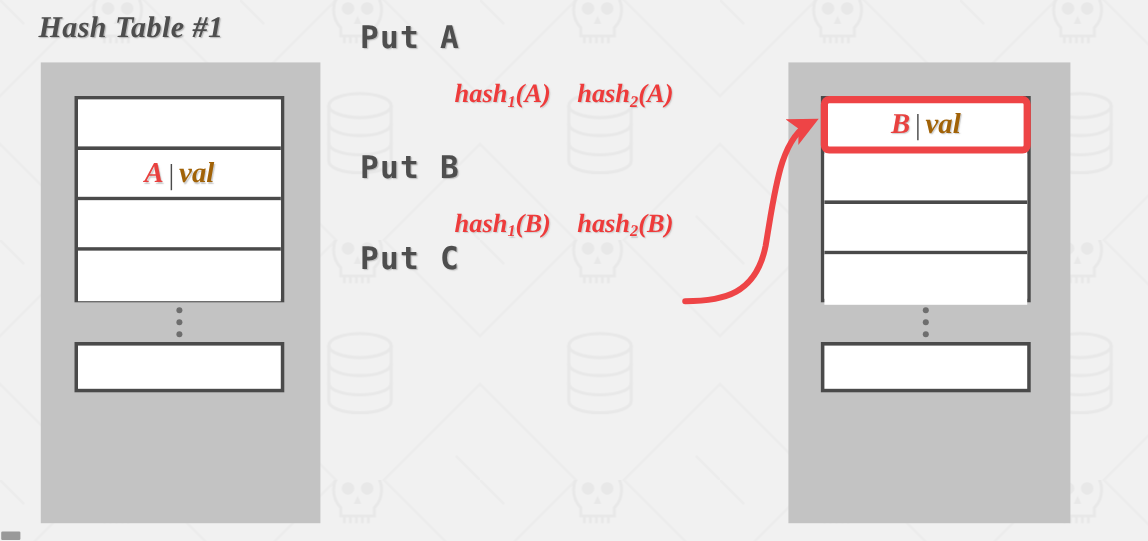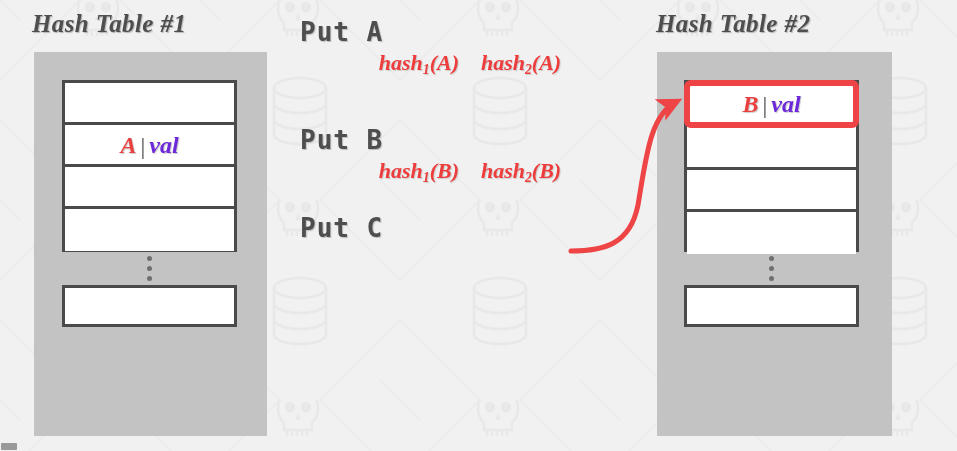--- a/index.html
+++ b/index.html
@@ -122,21 +122,21 @@
   }
   .entry .bar {
     color: #4a4a4a;
     font-style: normal;
     font-weight: normal;
     margin: 0 4px;
     transform: translateY(1px);
     display: inline-block;
   }
   .entry .val {
-    color: #6d28d9;
+    color: #a16207;
     text-shadow: 1px 1px 1px rgba(180,180,180,0.7);
   }
 
   
   .slot.highlight {
     border: 6px solid #ee4446;
     border-radius: 7px;
     height: 48px;
     margin: -3px -3px 0 -3px;
     width: 175px;
@@ -147,34 +147,34 @@
   
   #op-column {
     position: absolute;
     left: 300px;
     top: 18px;
     width: 340px;
   }
   .op-group { position: absolute; width: 340px; text-align: left; }
   .op-g1 { top: 0px; }
   .op-g2 { top: 108px; }
-  .op-g3 { top: 196px; }
+  .op-g3 { top: 184px; }
 
   .op-cmd {
     font-family: "DejaVu Sans Mono", "Liberation Mono", monospace;
     font-size: 26px;
     font-weight: bold;
     color: #4e4e4e;
     text-shadow: 1px 1px 1px rgba(175,175,175,0.8);
     letter-spacing: 1px;
     line-height: 1.1;
     white-space: pre;
   }
   .op-hashes {
-    margin-top: 3px;
+    margin-top: 18px;
     display: flex;
     justify-content: center;
     gap: 22px;
   }
   .hash-label {
     font-family: "Liberation Serif", "DejaVu Serif", serif;
     font-weight: bold;
     font-style: italic;
     font-size: 22px;
     color: #ee3b3b;
@@ -296,21 +296,20 @@
         <span class="hash-label"><span>hash</span><sub>2</sub><span>(B)</span></span>
       </div>
     </div>
 
     <div class="op-group op-g3">
       <div class="op-cmd">Put C</div>
     </div>
 
   </div>
 
-  <div class="table-title title-right">Hash Table #2</div>
 
   <div class="table-panel panel-right"></div>
 
   <div class="slot-stack stack-right">
     <div class="slot highlight">
       <span class="entry">
         <span class="key">B</span>
         <span class="bar">|</span>
         <span class="val">val</span>
       </span>

